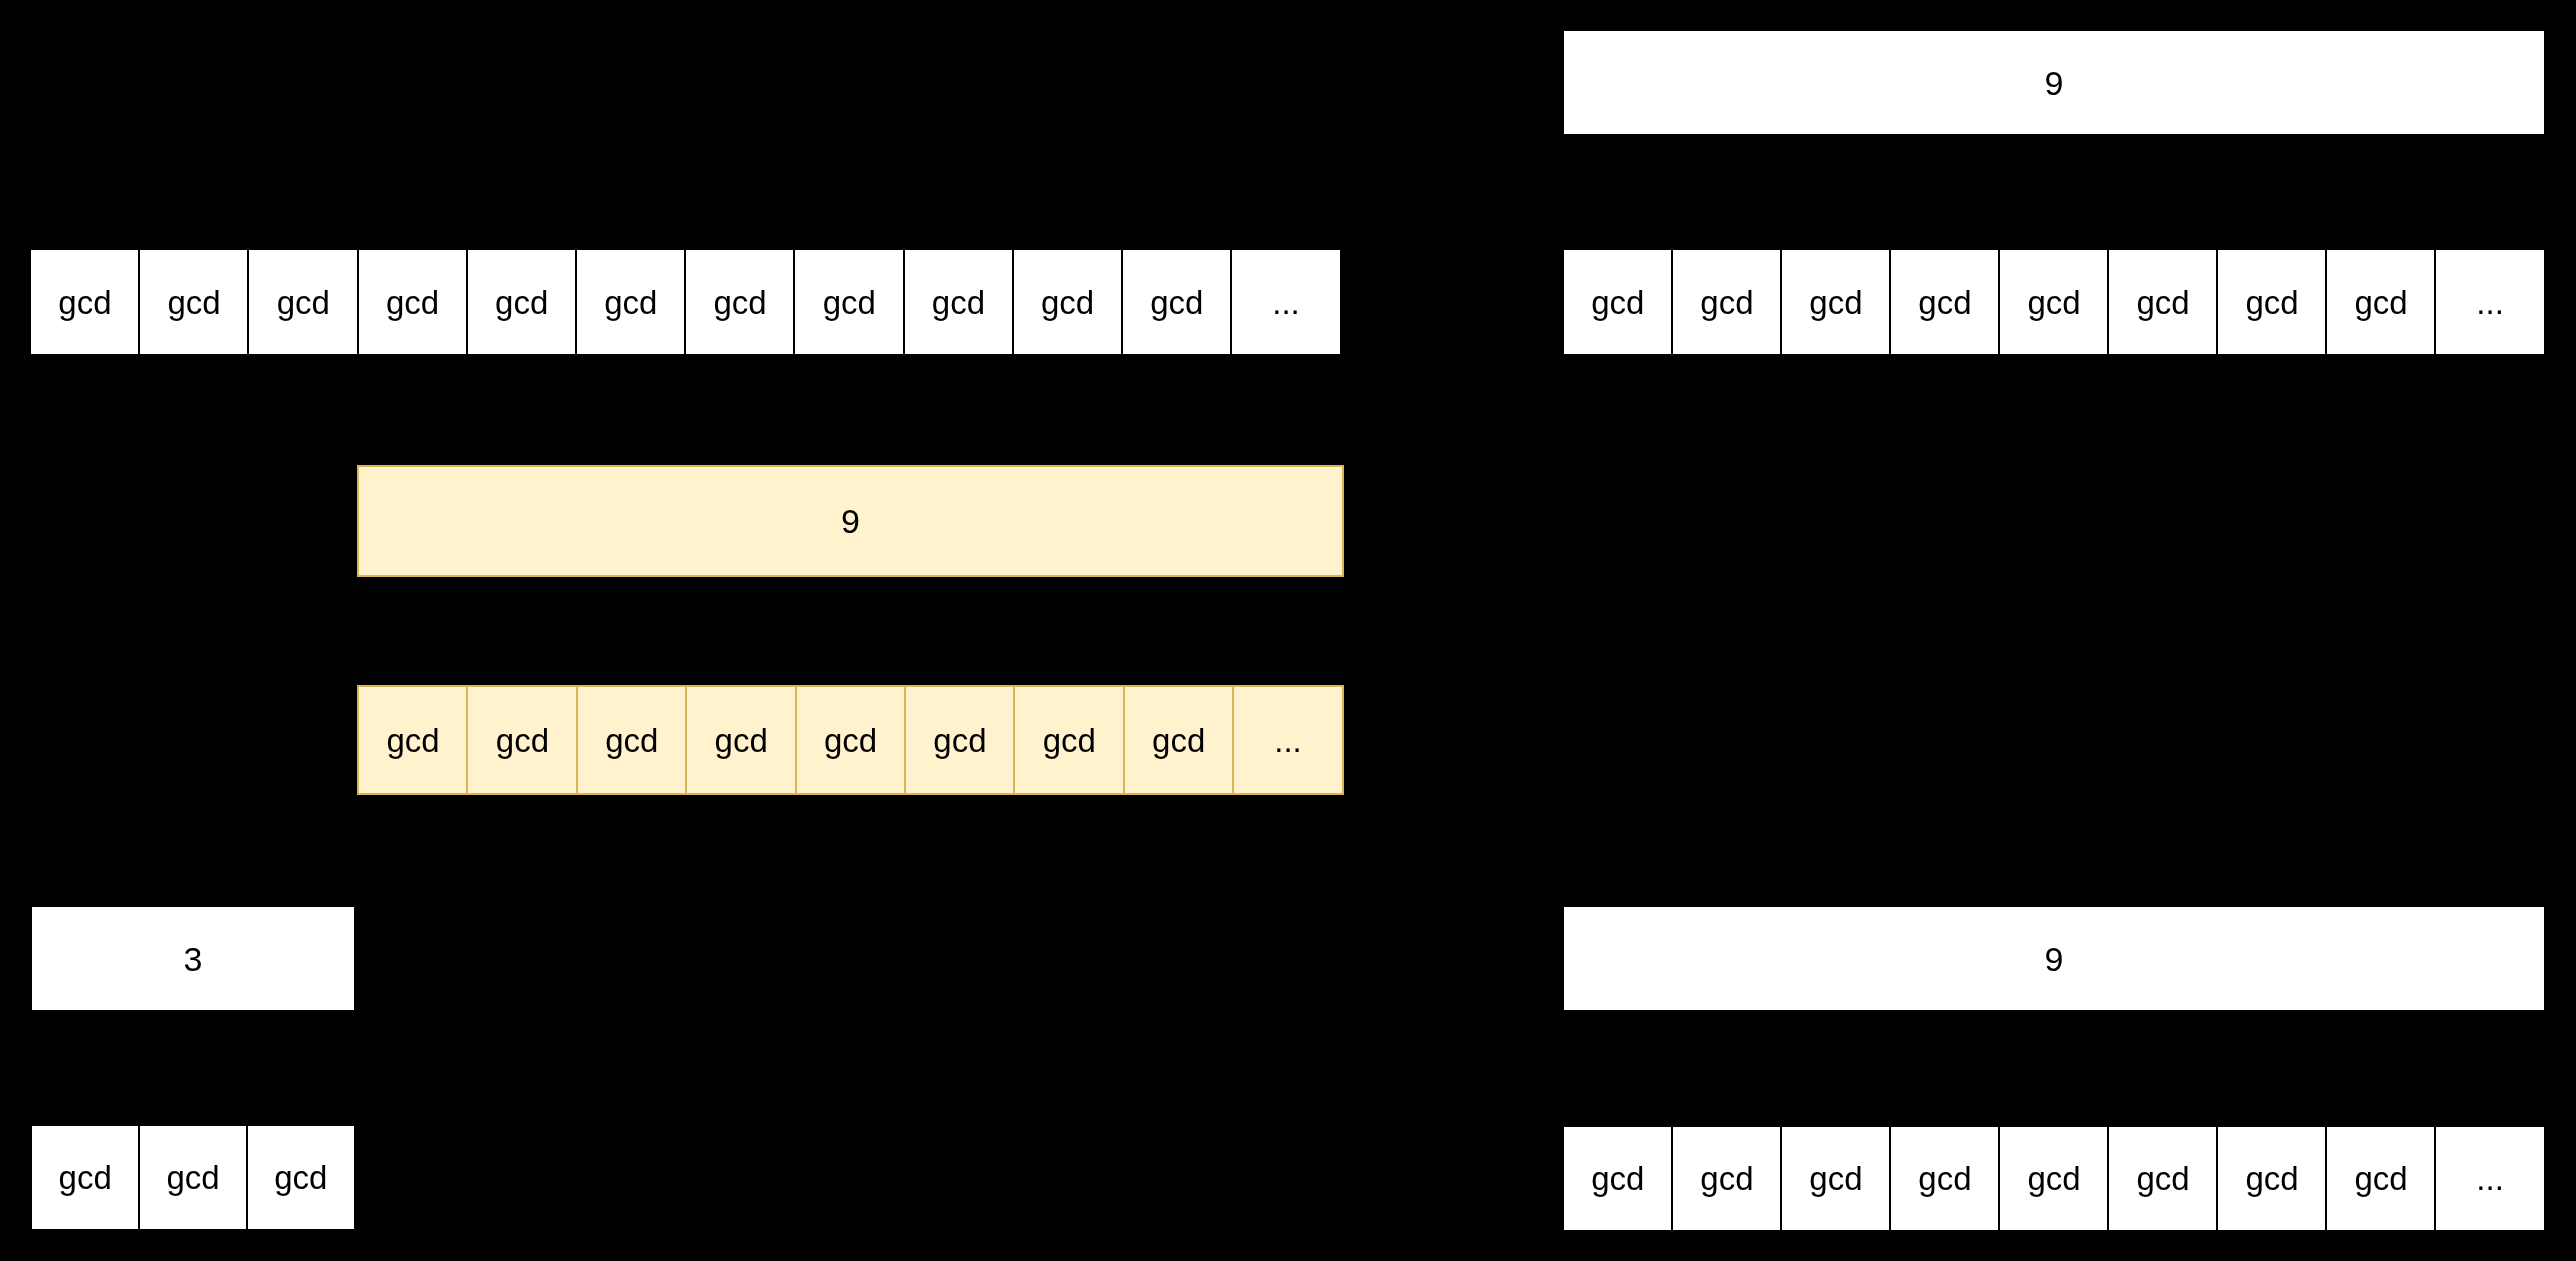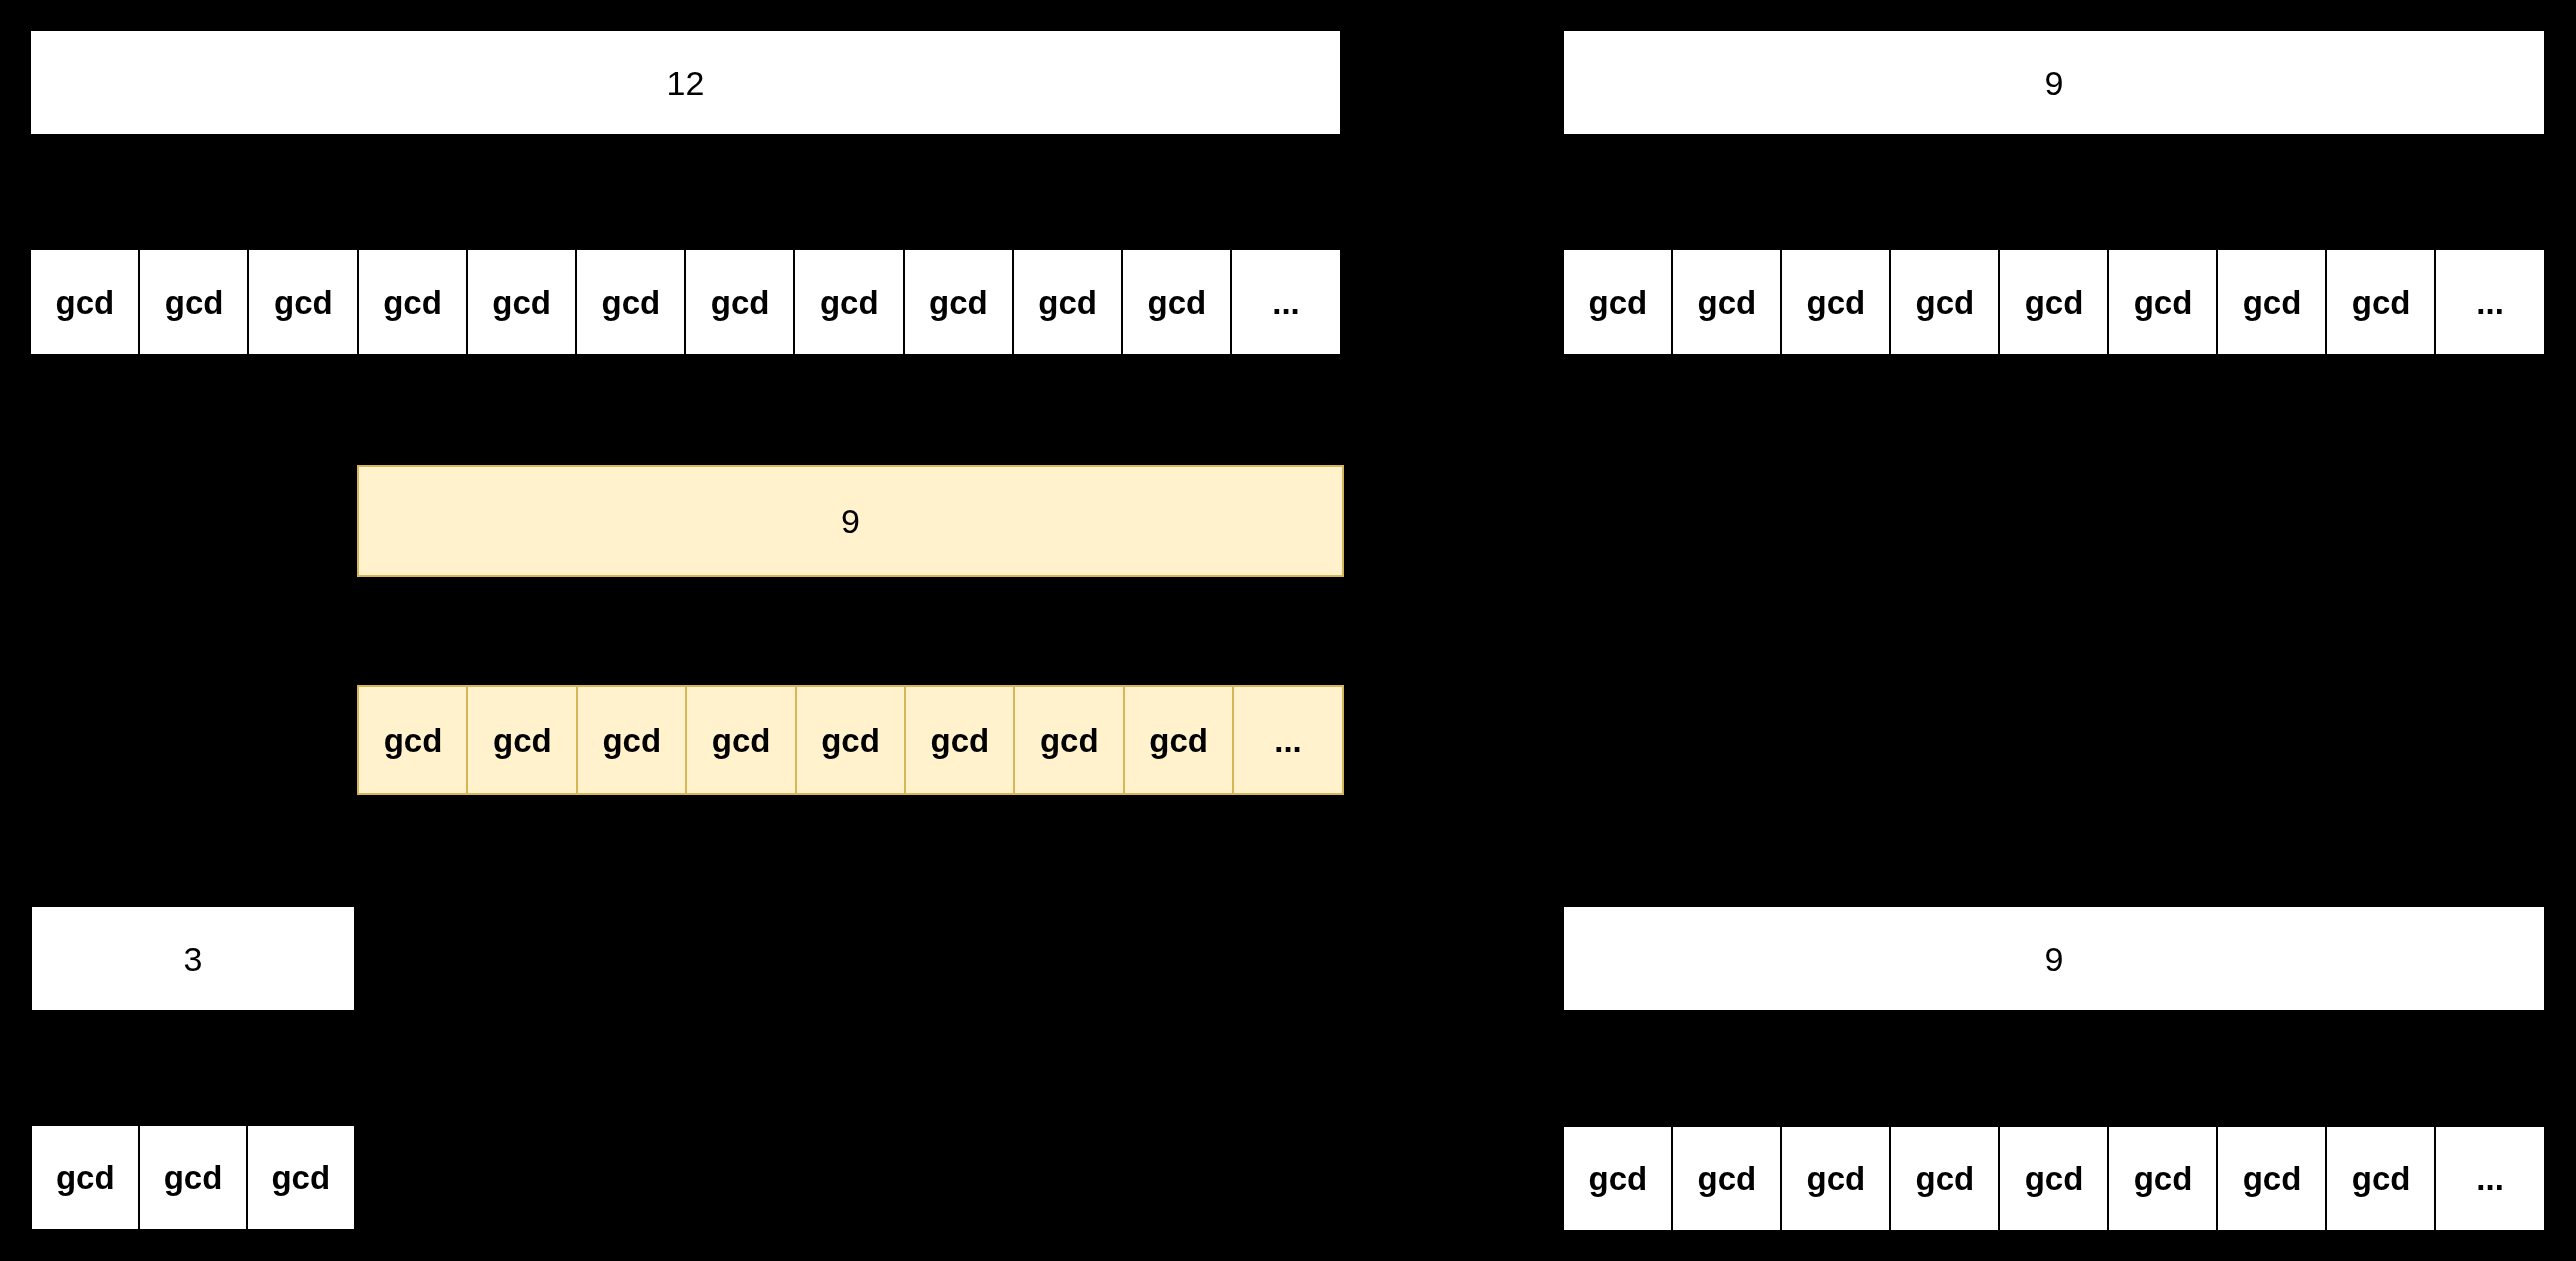--- a/index.html
+++ b/index.html
@@ -35,21 +35,20 @@
   }
   .row .cell {
     flex: 1 1 0;
     display: flex; align-items: center; justify-content: center;
     background: #ffffff;
     border: 2.7px solid #000000;
     color: #000000;
     font-size: 33px;
     line-height: 1;
     min-width: 0;
-    font-weight: bold;
   }
   .row .cell + .cell { margin-left: -2.7px; }
   .row.highlight .cell {
     background: #fff2cc;
     border-color: #d6b656;
   }
 
   
   #bar-left-top    { left: 29px;   top: 29px;   width: 1313px; height: 107px; }
   #row-left-top    { left: 29px;   top: 248px;  width: 1313px; height: 108px; }
@@ -60,21 +59,20 @@
   #bar-right-top   { left: 1562px; top: 29px;   width: 984px; height: 107px; }
   #row-right-top   { left: 1562px; top: 248px;  width: 984px; height: 108px; }
   #bar-right-bot   { left: 1562px; top: 905px; width: 984px; height: 107px; }
   #row-right-bot   { left: 1562px; top: 1125px; width: 984px; height: 107px; }
 </style>
 </head>
 <body>
 
 <div class="canvas">
 
-  <div id="bar-left-top" class="bar">12</div>
 
   <div id="row-left-top" class="row">
       <div class="cell">gcd</div>
       <div class="cell">gcd</div>
       <div class="cell">gcd</div>
       <div class="cell">gcd</div>
       <div class="cell">gcd</div>
       <div class="cell">gcd</div>
       <div class="cell">gcd</div>
       <div class="cell">gcd</div>

